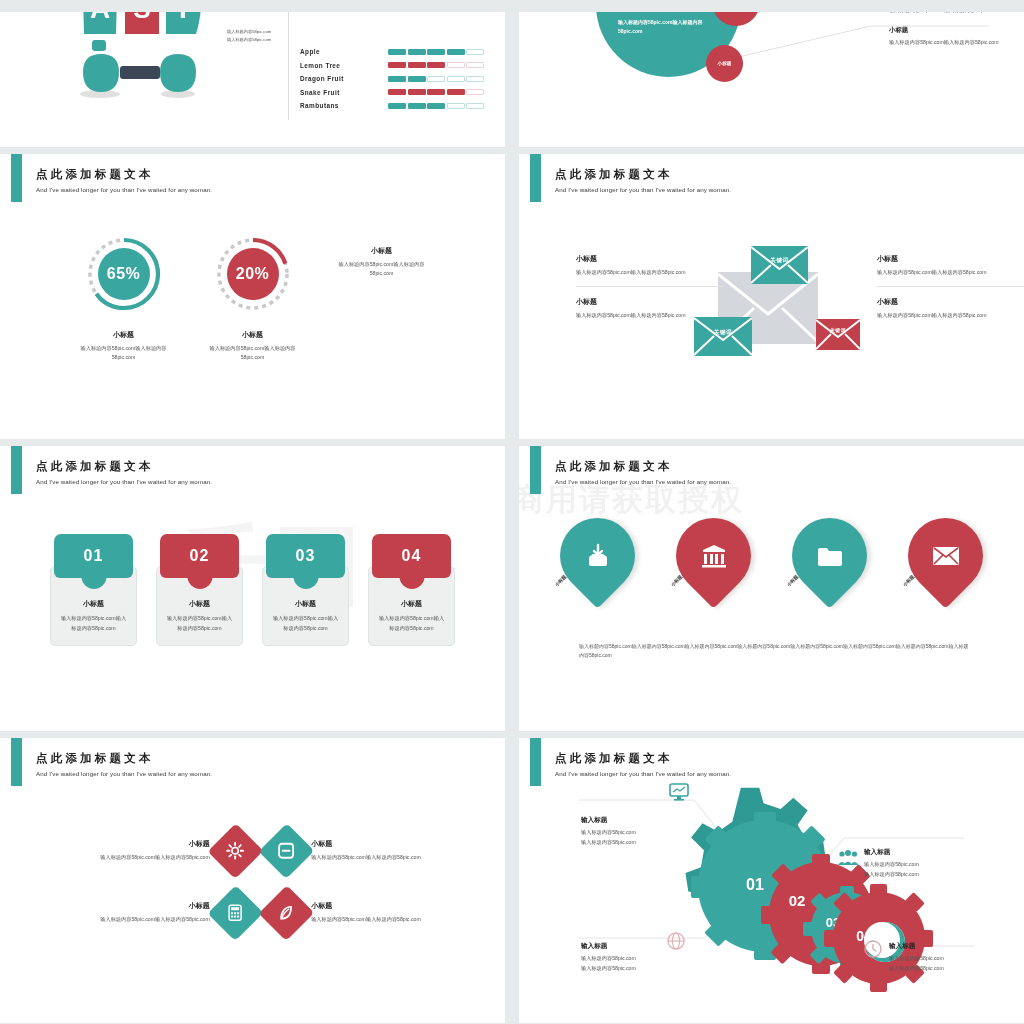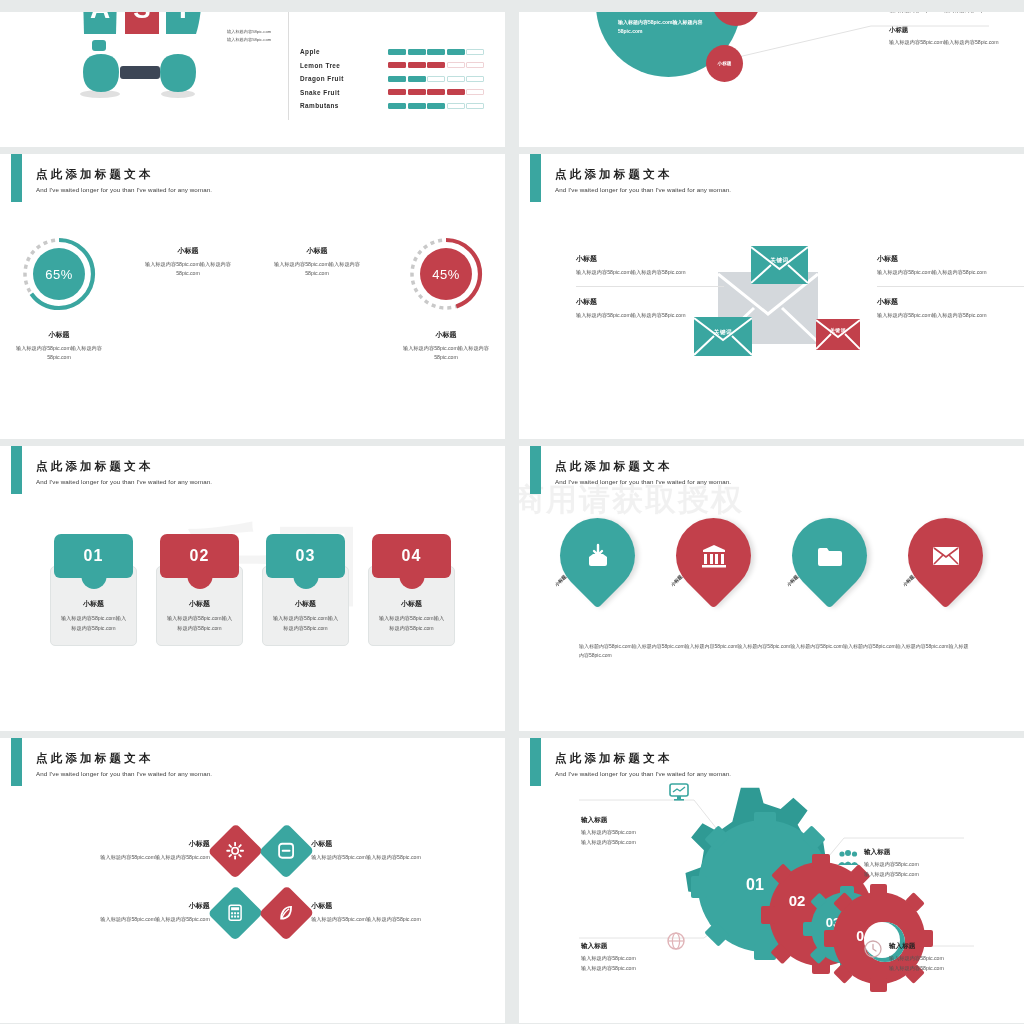--- a/index.html
+++ b/index.html
@@ -75,21 +75,21 @@
   .s2-blk .t{font-size:6.4px;font-weight:bold;color:#222;margin-bottom:3px;}
   .s2-blk .b{font-size:5.2px;color:#555;line-height:1.8;}
 
   
   .donuts{position:absolute;left:0;right:0;top:78px;display:flex;justify-content:center;gap:34px;}
   .donut-col{width:95px;text-align:center;}
   .donut{position:relative;width:84px;height:84px;margin:0 auto;}
   .donut svg{display:block;}
   .donut .pct{
     position:absolute;inset:0;display:flex;align-items:center;justify-content:center;
-    color:#fff;font-size:13px;font-weight:normal;letter-spacing:.5px;
+    color:#fff;font-size:16px;font-weight:bold;letter-spacing:.5px;
   }
   .donut-cap{margin-top:14px;}
   .donut-cap .t{font-size:7px;font-weight:bold;color:#222;}
   .donut-cap .b{margin-top:4px;font-size:5.2px;color:#555;line-height:1.8;}
 
   
   .env-center{position:absolute;left:175px;top:95px;width:155px;height:125px;}
   .env{position:absolute;}
   .env svg{display:block;}
   .env .kw{
@@ -305,40 +305,34 @@
               <circle cx="42" cy="42" r="34" fill="none" stroke="#3aa6a0" stroke-width="4.2" stroke-linecap="butt" stroke-dasharray="138.9 74.8" transform="rotate(-90 42 42)"></circle>
             </svg>
             <div class="pct">65%</div>
           </div>
           <div class="donut-cap">
             <div class="t">小标题</div>
             <div class="b">输入标题内容58pic.com输入标题内容58pic.com</div>
           </div>
         </div>
         <div class="donut-col">
-          <div class="donut-cap">
-            <div class="t">小标题</div>
-            <div class="b">输入标题内容58pic.com输入标题内容58pic.com</div>
-          </div>
-        </div>
-        <div class="donut-col">
-          <div class="donut-cap">
-            <div class="t">小标题</div>
-            <div class="b">输入标题内容58pic.com输入标题内容58pic.com</div>
-          </div>
-        </div>
-        <div class="donut-col">
           <div class="donut">
             <svg width="84" height="84" viewBox="0 0 84 84">
               <circle cx="42" cy="42" r="34" fill="none" stroke="#c9c9c9" stroke-width="3.5" stroke-dasharray="4 4"></circle>
               <circle cx="42" cy="42" r="26" fill="#c2404b"></circle>
-              <circle cx="42" cy="42" r="34" fill="none" stroke="#c2404b" stroke-width="4.2" stroke-linecap="butt" stroke-dasharray="96.1 117.5" transform="rotate(-90 42 42)"></circle>
+              <circle cx="42" cy="42" r="34" fill="none" stroke="#c2404b" stroke-width="4.2" stroke-linecap="butt" stroke-dasharray="42.7 170.9" transform="rotate(-90 42 42)"></circle>
             </svg>
-            <div class="pct">45%</div>
-          </div>
+            <div class="pct">20%</div>
+          </div>
+          <div class="donut-cap">
+            <div class="t">小标题</div>
+            <div class="b">输入标题内容58pic.com输入标题内容58pic.com</div>
+          </div>
+        </div>
+        <div class="donut-col">
           <div class="donut-cap">
             <div class="t">小标题</div>
             <div class="b">输入标题内容58pic.com输入标题内容58pic.com</div>
           </div>
         </div>
       </div>
   </div>
 
   <div class="slide">
     <div class="accent-bar"></div>

